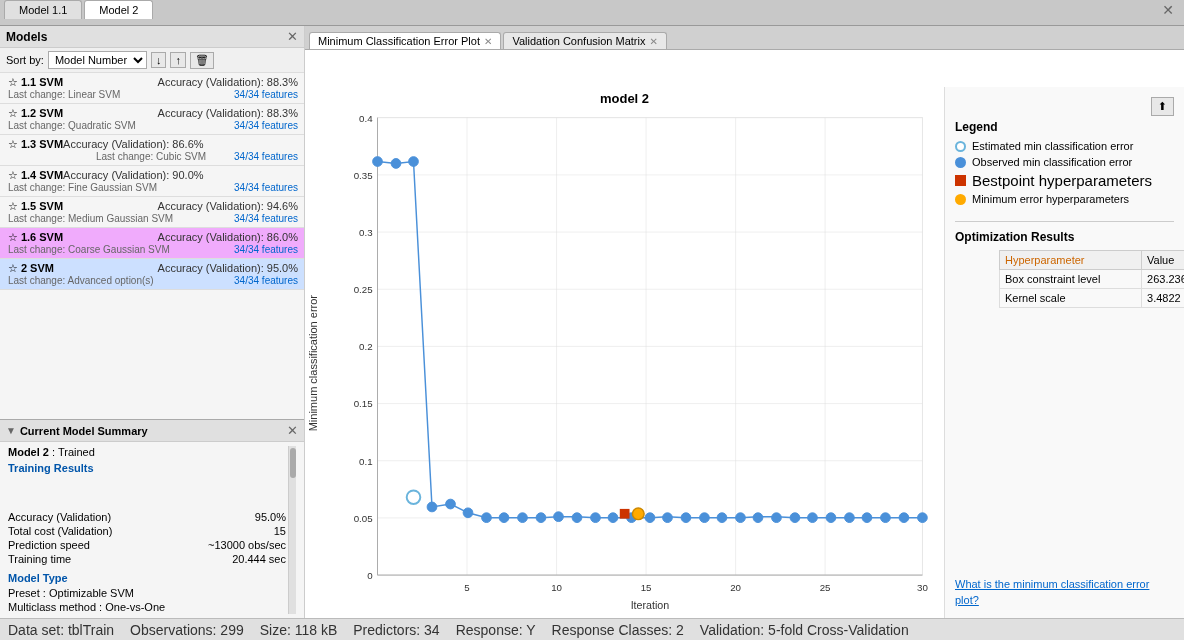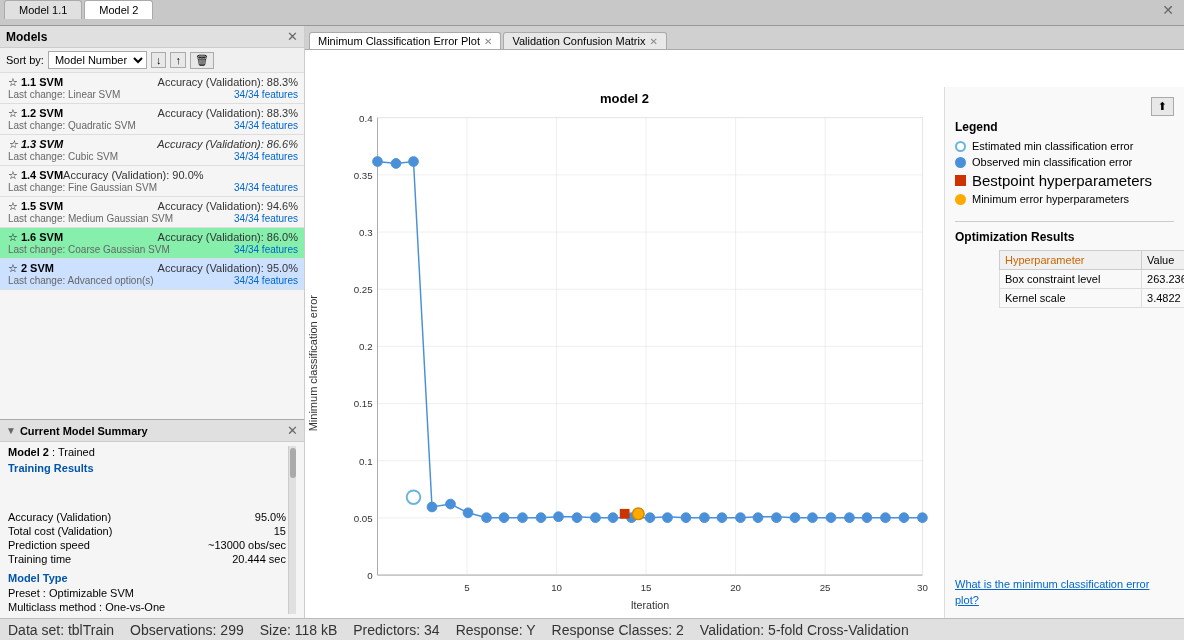--- a/index.html
+++ b/index.html
@@ -58,25 +58,25 @@
           <span style="font-size:11px;">☆ <strong>1.2  SVM</strong></span>
           <span style="font-size:11px; color:#333;">Accuracy (Validation): 88.3%</span>
         </div>
         <div style="display:flex; justify-content:space-between; font-size:10px; color:#666;">
           <span>Last change: Quadratic SVM</span>
           <span style="color:#0066cc;">34/34 features</span>
         </div>
       </div>
 
       <div style="padding:3px 6px 3px 8px; border-bottom:1px solid #ddd; background:#f5f5f5; cursor:pointer;">
-        <div style="display:flex; justify-content:space-between;font-style:italic;">
+        <div style="display:flex; ">
           <span style="font-size:11px;">☆ <strong>1.3  SVM</strong></span>
           <span style="font-size:11px; color:#333;">Accuracy (Validation): 86.6%</span>
         </div>
-        <div style="display:flex; justify-content:space-between; font-size:10px; color:#666;gap:28px;">
+        <div style="display:flex; justify-content:flex-end; font-size:10px; color:#666;gap:28px;">
           <span>Last change: Cubic SVM</span>
           <span style="color:#0066cc;">34/34 features</span>
         </div>
       </div>
 
       <div style="padding:3px 6px 3px 8px; border-bottom:1px solid #ddd; background:#f5f5f5; cursor:pointer;">
         <div style="display:flex; ">
           <span style="font-size:11px;">☆ <strong>1.4  SVM</strong></span>
           <span style="font-size:11px; color:#333;">Accuracy (Validation): 90.0%</span>
         </div>
@@ -90,21 +90,21 @@
         <div style="display:flex; justify-content:space-between;">
           <span style="font-size:11px;">☆ <strong>1.5  SVM</strong></span>
           <span style="font-size:11px; color:#333;">Accuracy (Validation): 94.6%</span>
         </div>
         <div style="display:flex; justify-content:space-between; font-size:10px; color:#666;">
           <span>Last change: Medium Gaussian SVM</span>
           <span style="color:#0066cc;">34/34 features</span>
         </div>
       </div>
 
-      <div style="padding:3px 6px 3px 8px; border-bottom:1px solid #ddd; background:#86efac; cursor:pointer;">
+      <div style="padding:3px 6px 3px 8px; border-bottom:1px solid #ddd; background:#f0abfc; cursor:pointer;">
         <div style="display:flex; justify-content:space-between;">
           <span style="font-size:11px;">☆ <strong>1.6  SVM</strong></span>
           <span style="font-size:11px; color:#333;">Accuracy (Validation): 86.0%</span>
         </div>
         <div style="display:flex; justify-content:space-between; font-size:10px; color:#666;">
           <span>Last change: Coarse Gaussian SVM</span>
           <span style="color:#0066cc;">34/34 features</span>
         </div>
       </div>
 

